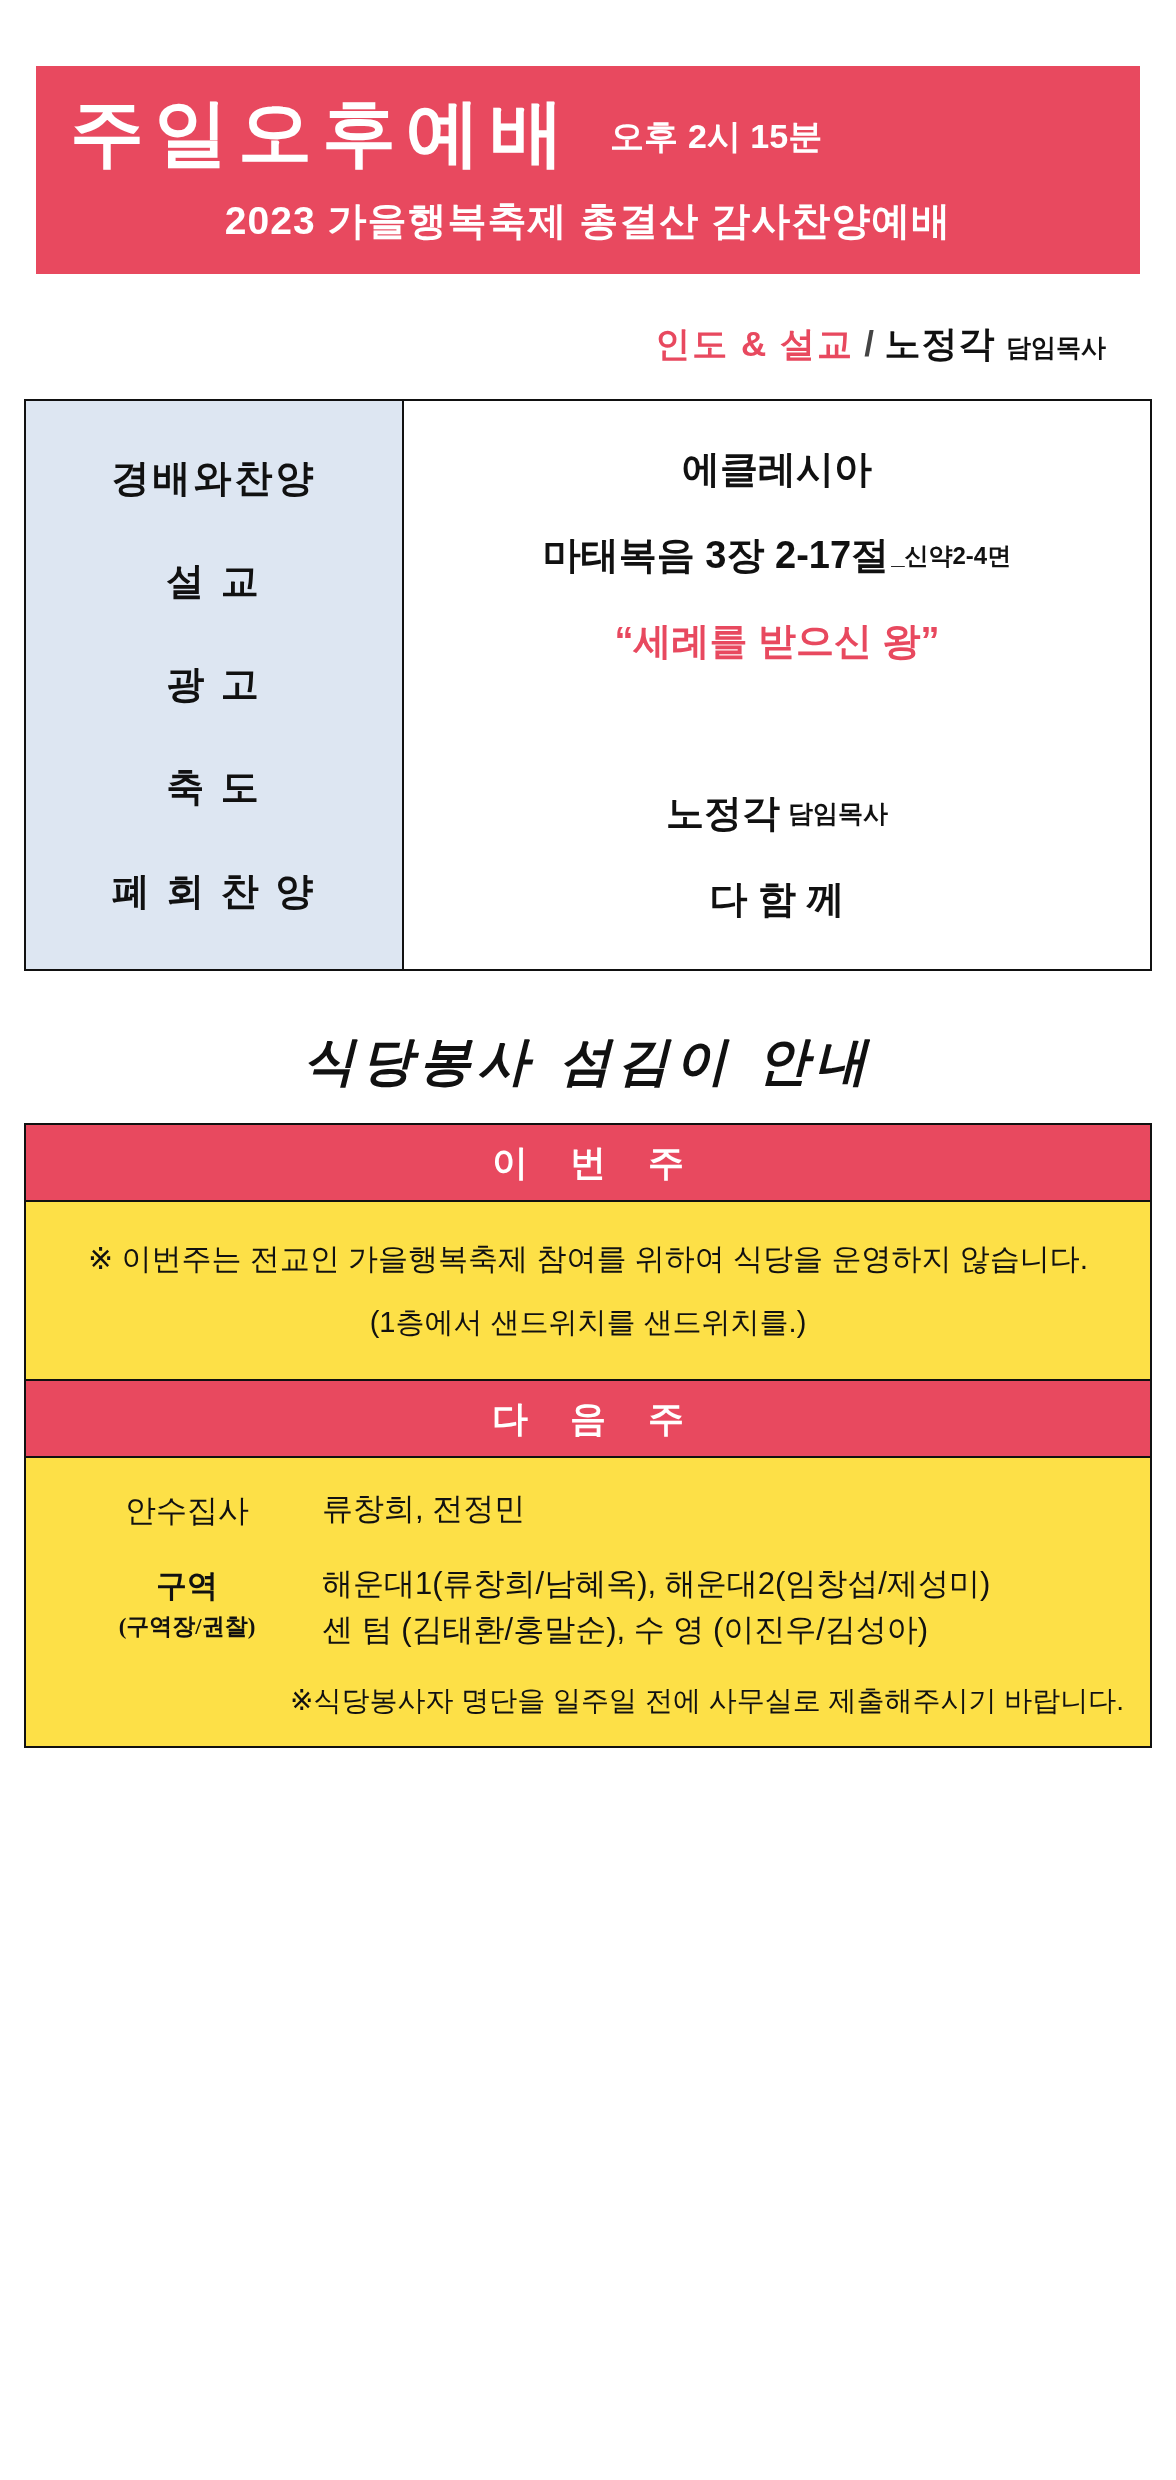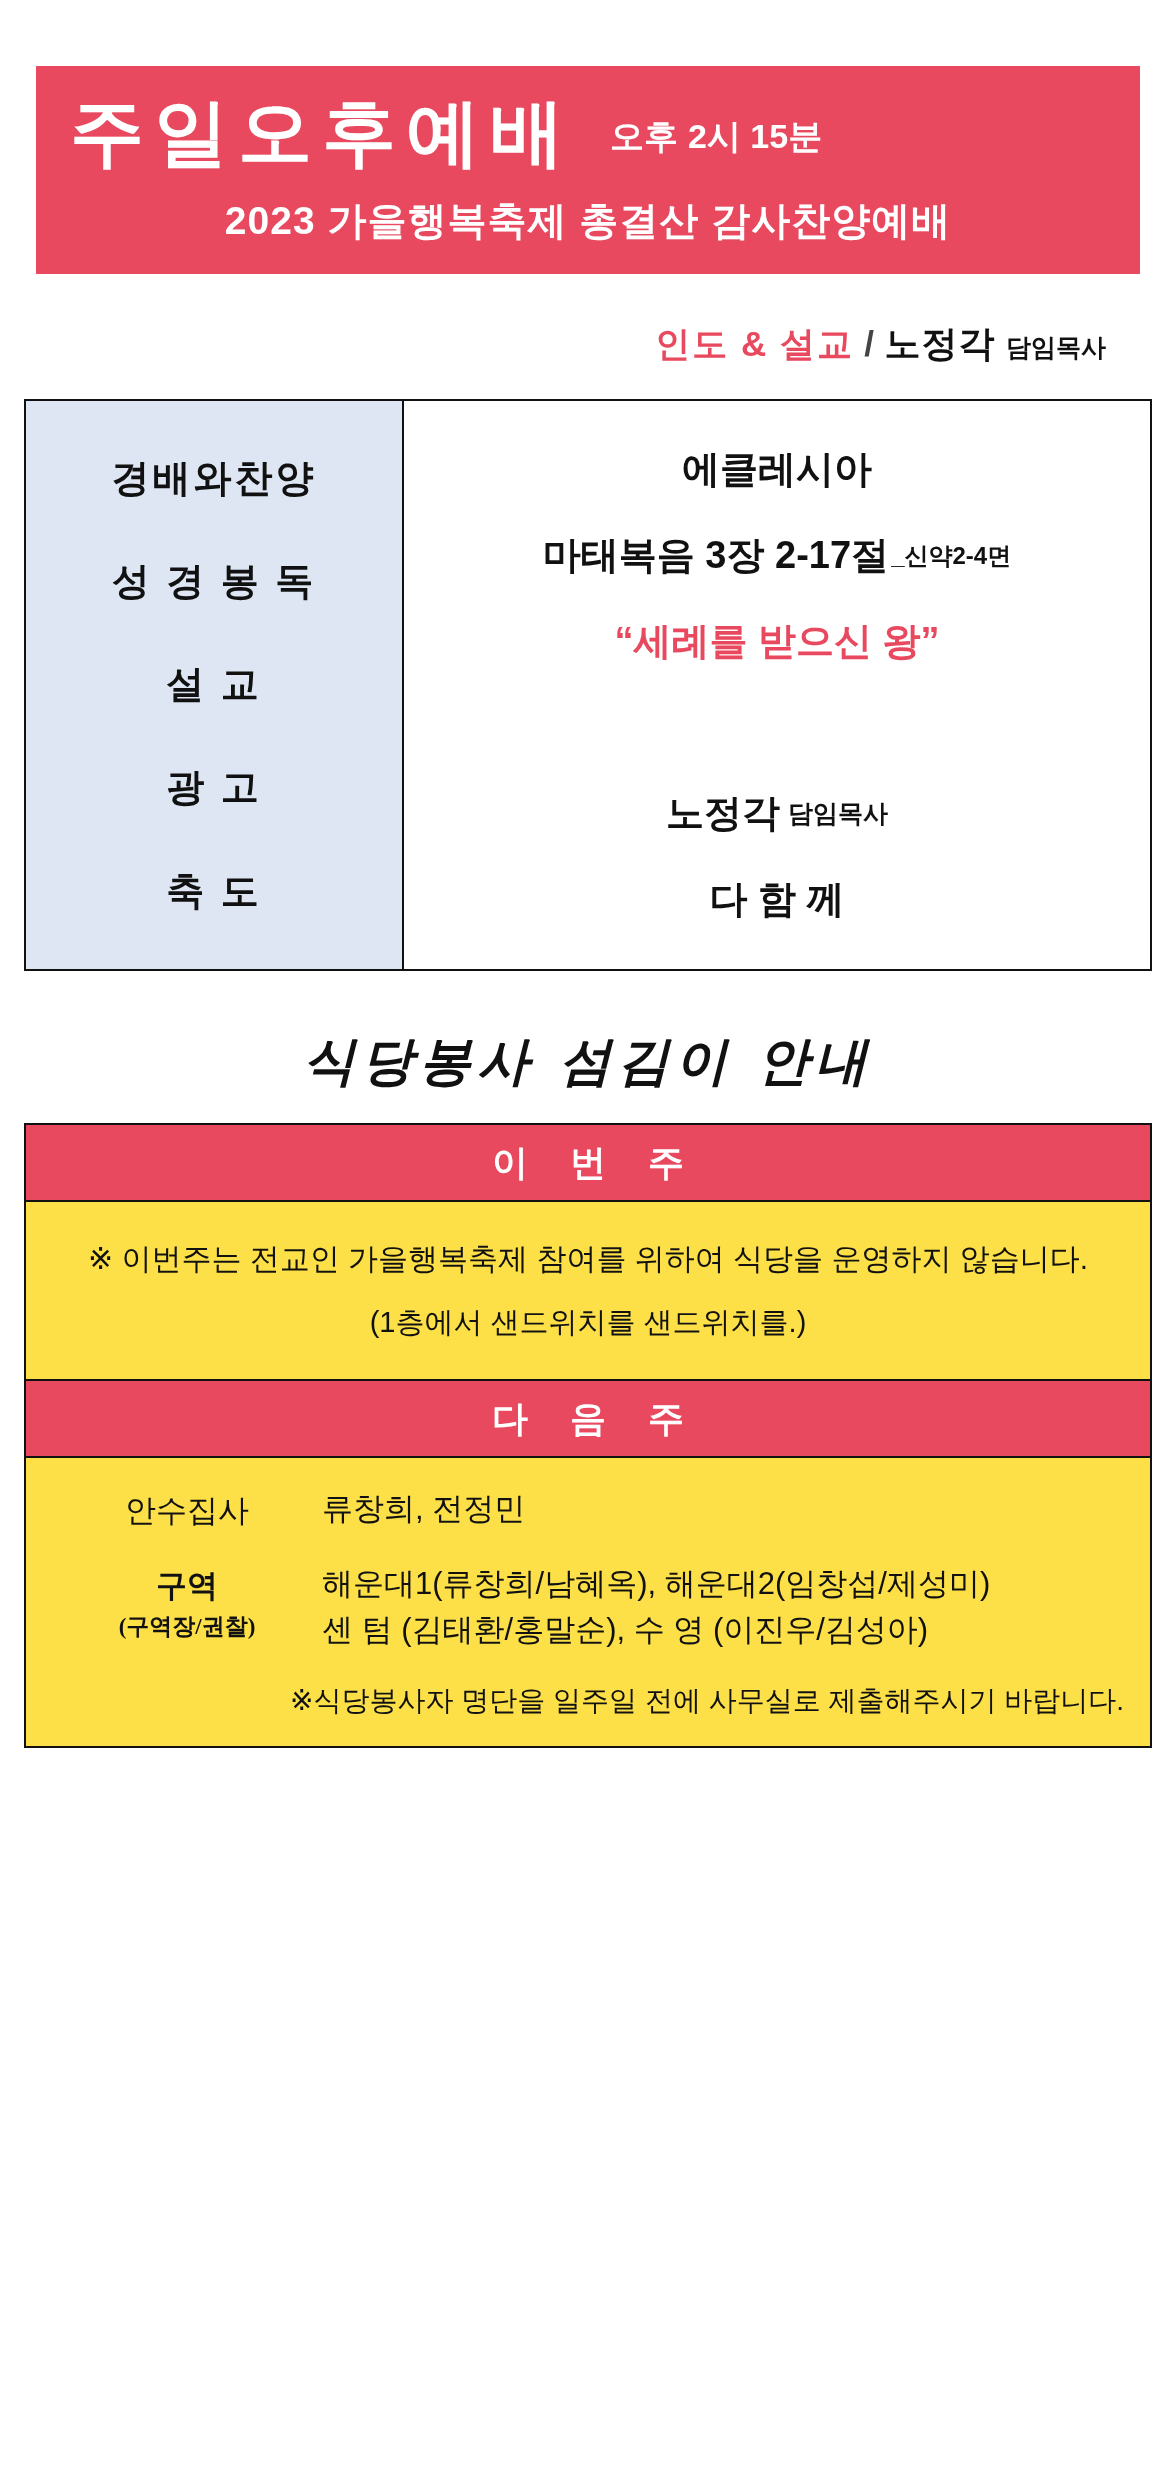--- a/index.html
+++ b/index.html
@@ -251,24 +251,24 @@
   <div class="preacher-line">
     <span class="preacher-role">인도 &amp; 설교</span>
     <span class="preacher-sep">/</span>
     <span class="preacher-name">노정각</span>
     <span class="preacher-title">담임목사</span>
   </div>
 
   <div class="order-table">
     <div class="order-left">
       <div class="cell">경배와찬양</div>
-      <div class="cell">성 경 봉 독</div>
       <div class="cell">설      교</div>
       <div class="cell">광      고</div>
       <div class="cell">축      도</div>
+      <div class="cell">폐 회 찬 양</div>
     </div>
     <div class="order-right">
       <div class="cell">
         <span>에클레시아</span>
       </div>
       <div class="cell">
         <span>마태복음 3장 2-17절</span>
           <span class="small">_신약2-4면</span>
       </div>
       <div class="cell sermon">

